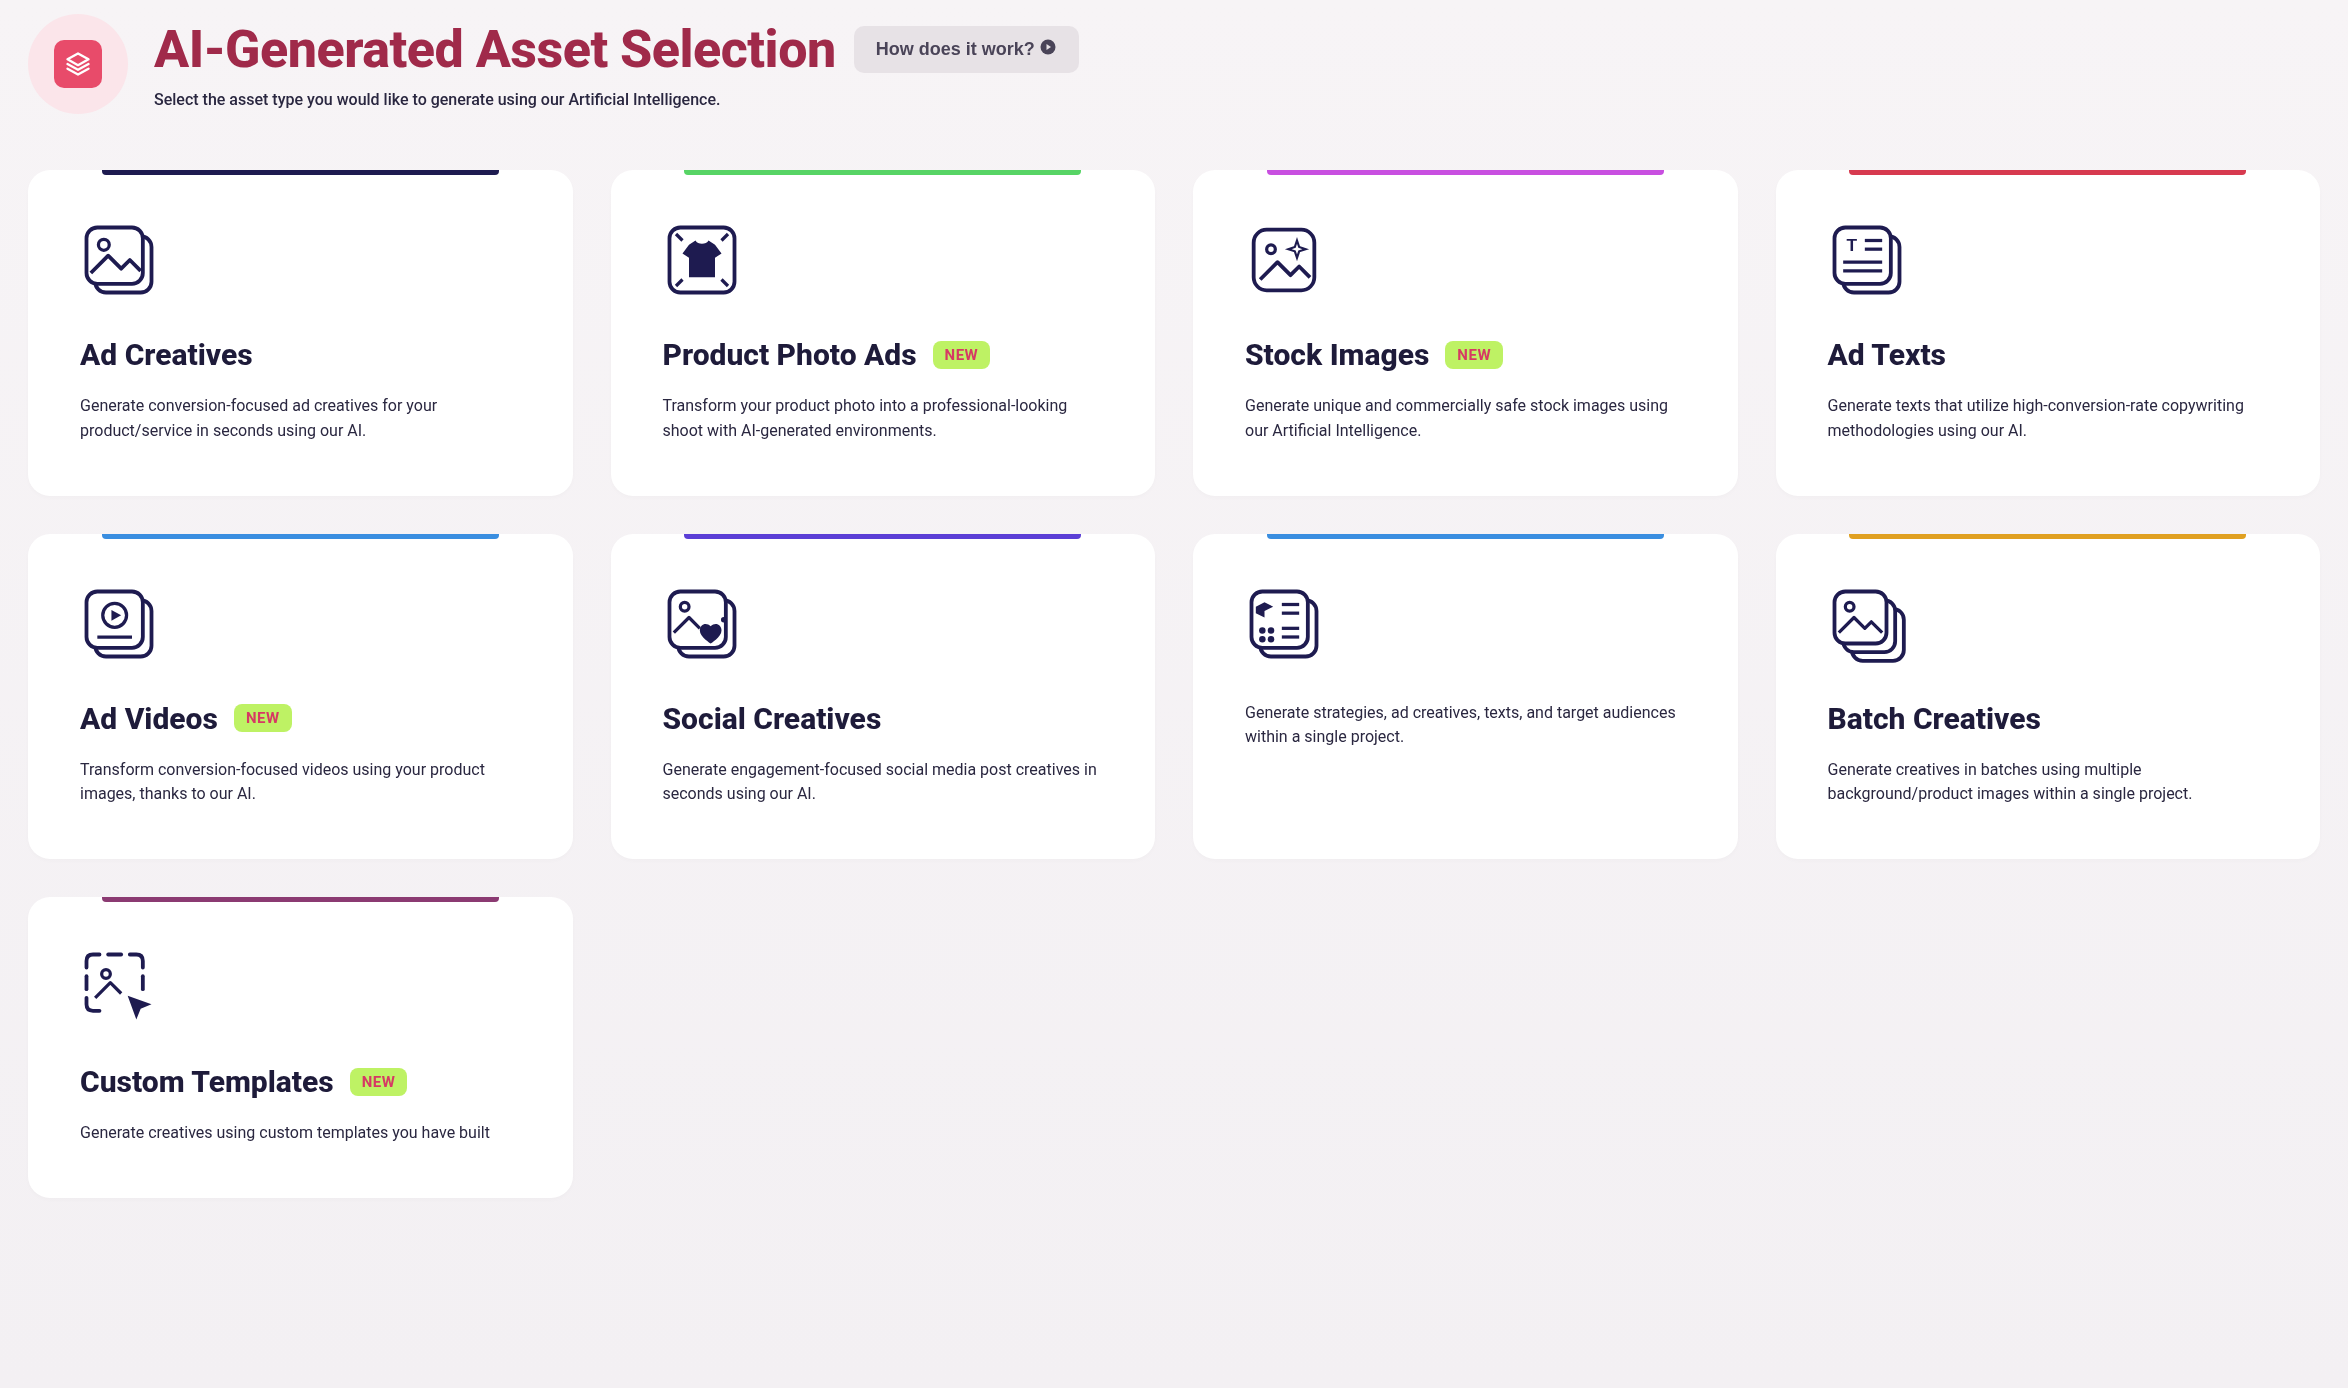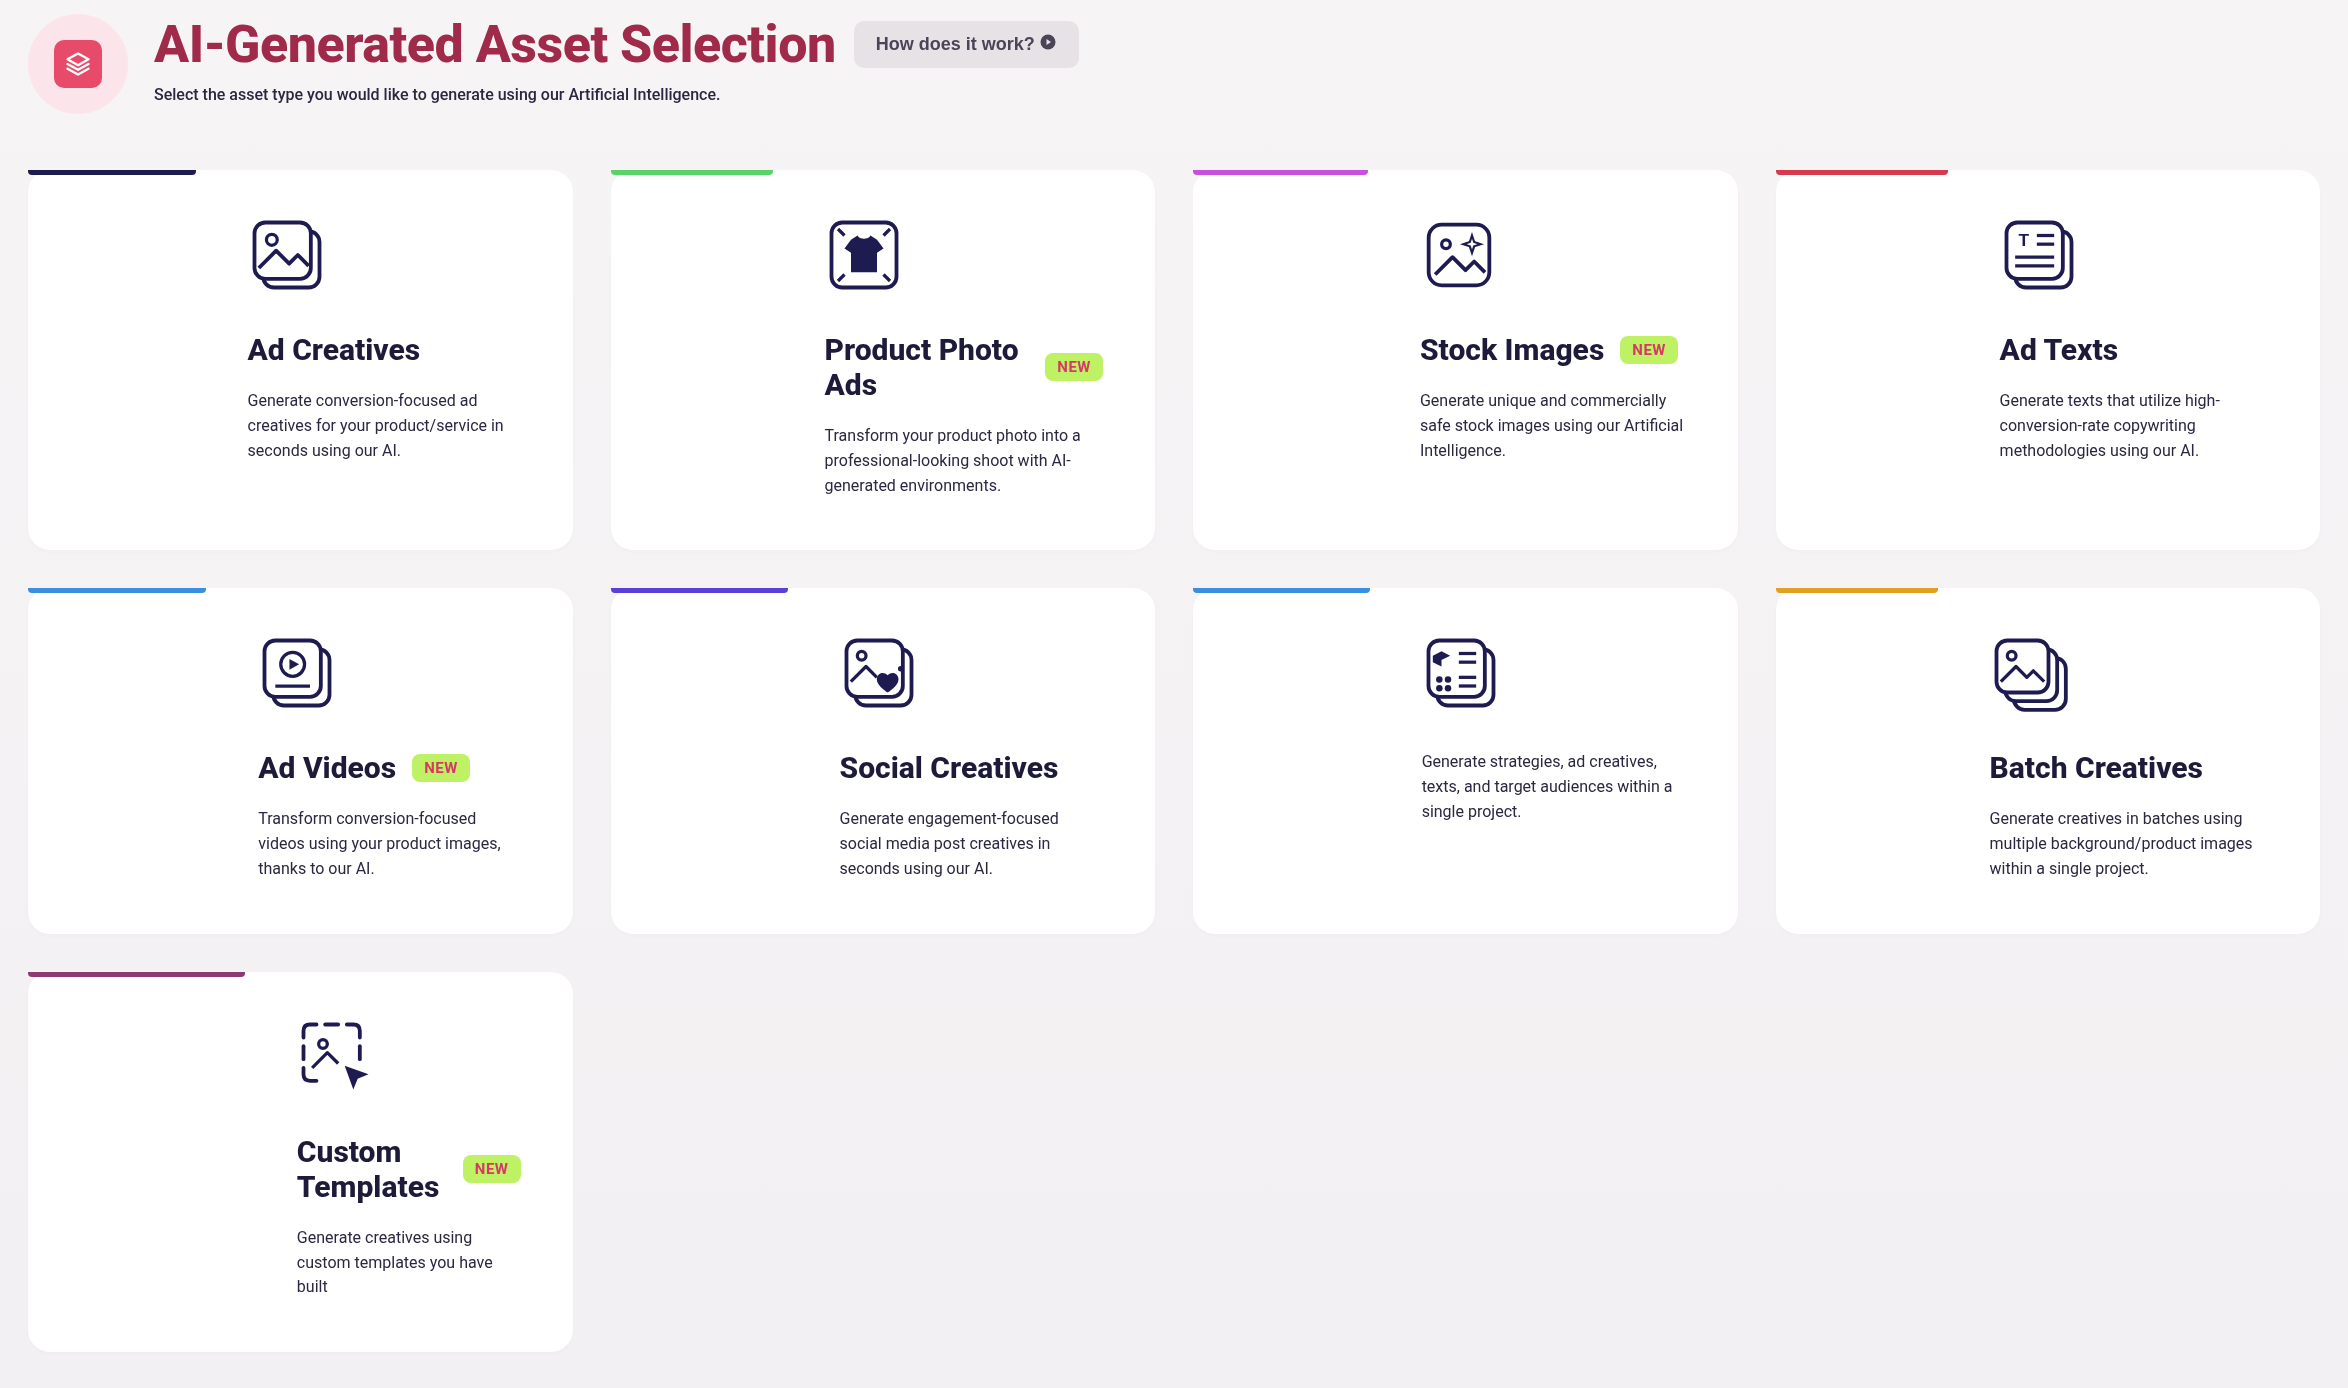--- a/index.html
+++ b/index.html
@@ -7,21 +7,21 @@
     font-family: -apple-system, BlinkMacSystemFont, "Segoe UI", Roboto, Helvetica, Arial, sans-serif;
     background: linear-gradient(180deg, #f7f4f6 0%, #f3f0f3 100%);
     color: #1e1b3a;
     width: 2348px;
     min-height: 1388px;
   }
 
   
   .header {
     display: flex;
-    align-items: flex-start;
+    align-items: center;
     padding: 14px 28px 28px 28px;
     gap: 26px;
   }
   .header-icon-wrap {
     width: 100px;
     height: 100px;
     border-radius: 50%;
     background: #fbe5ea;
     display: flex;
     align-items: center;
@@ -80,21 +80,21 @@
     padding: 28px 28px 40px 28px;
   }
   .card {
     background: #ffffff;
     border-radius: 22px;
     padding: 0;
     position: relative;
     box-shadow: 0 2px 4px rgba(0,0,0,0.02);
     cursor: pointer;
     display: flex;
-    flex-direction: row;
+    flex-direction: column;
   }
   .top-stripe {
     height: 5px;
     width: 73%;
     margin: 0 auto;
     border-radius: 0 0 4px 4px;
   }
   .card-body {
     padding: 46px 52px 52px 52px;
   }

